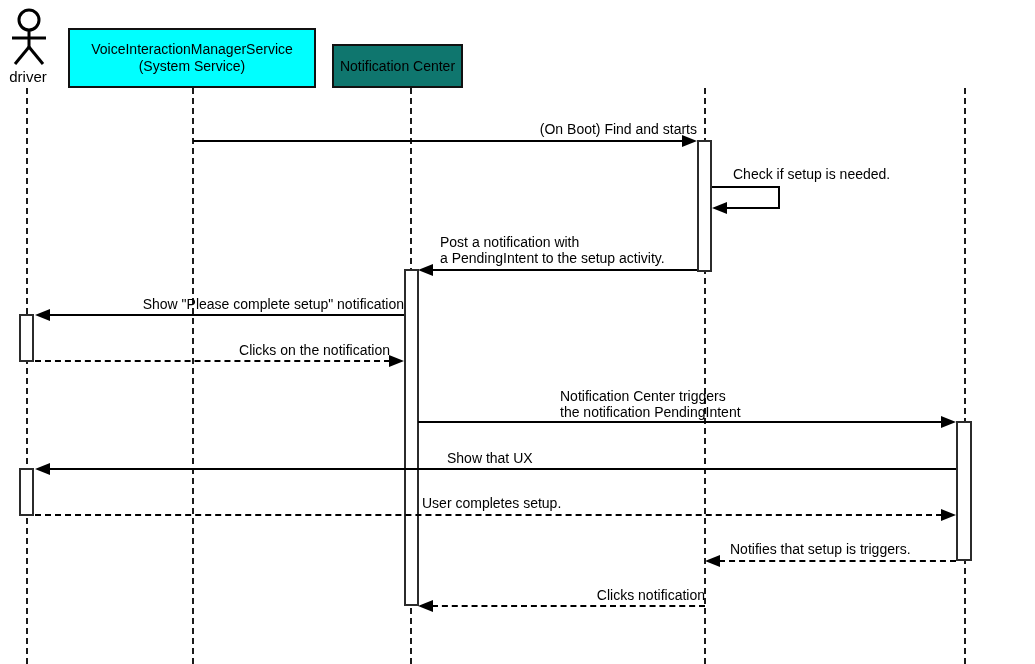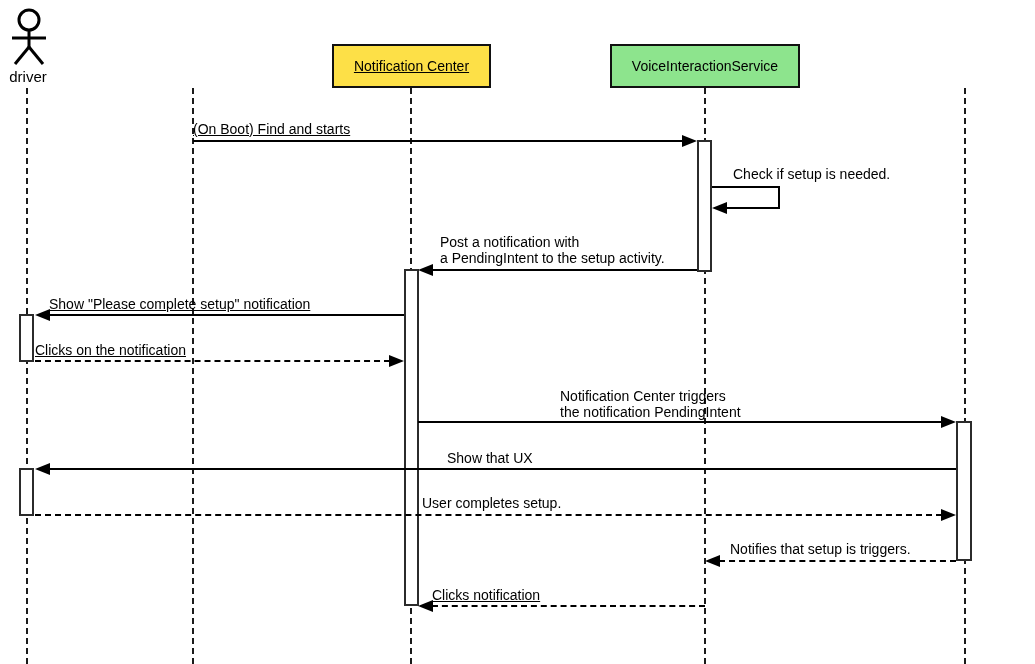--- a/index.html
+++ b/index.html
@@ -57,21 +57,21 @@
     border-top:6px solid transparent;
     border-bottom:6px solid transparent;
     border-right:15px solid #000000;
   }
   .msg-label{
     position:absolute;
     font-size:14px;line-height:16px;
     white-space:pre-line;
     z-index:6;
   }
-  .center{text-align:left;text-decoration:underline;}
+  .center{text-align:right;}
   svg{display:block;margin:0 auto;}
 </style>
 </head>
 <body>
 
 <div class="diagram">
 
   <div class="lifeline" style="left:26px;"></div>
   <div class="lifeline" style="left:192px;"></div>
   <div class="lifeline" style="left:410px;"></div>
@@ -82,28 +82,29 @@
     <svg width="48" height="60" viewBox="0 0 48 60">
       <circle cx="25" cy="13" r="10" fill="none" stroke="#000" stroke-width="3"></circle>
       <line x1="25" y1="23" x2="25" y2="40" stroke="#000" stroke-width="3"></line>
       <line x1="8" y1="31" x2="42" y2="31" stroke="#000" stroke-width="3"></line>
       <line x1="25" y1="40" x2="11" y2="57" stroke="#000" stroke-width="3"></line>
       <line x1="25" y1="40" x2="39" y2="57" stroke="#000" stroke-width="3"></line>
     </svg>
     <div class="actor-label">driver</div>
   </div>
 
+  <div class="pbox" style="left: 68px; top: 28px; width: 248px; height: 60px; background-color: rgb(0, 255, 255);">
+    <span>VoiceInteractionManagerService
+(System Service)</span>
+  </div>
 
-  <div class="pbox" style="left: 332px; top: 44px; width: 159px; height: 44px; background-color: #fde047; text-decoration: underline;">
+  <div class="pbox" style="left: 332px; top: 44px; width: 131px; height: 44px; background-color: #0f766e;">
     <span>Notification Center</span>
   </div>
 
-  <div class="pbox" style="left: 610px; top: 44px; width: 190px; height: 44px; background-color: rgb(141, 228, 141);">
-    <span>VoiceInteractionService</span>
-  </div>
 
 
   <div class="activation" style="left:697px;top:140px;width:15px;height:132px;"></div>
   <div class="activation" style="left:404px;top:269px;width:15px;height:337px;"></div>
   <div class="activation" style="left:19px;top:314px;width:15px;height:48px;"></div>
   <div class="activation" style="left:956px;top:421px;width:16px;height:140px;"></div>
   <div class="activation" style="left:19px;top:468px;width:15px;height:48px;"></div>
 
   <div>
     <div class="msg-label center" style="left:193px;top:121px;width:504px;">(On Boot) Find and starts</div>

